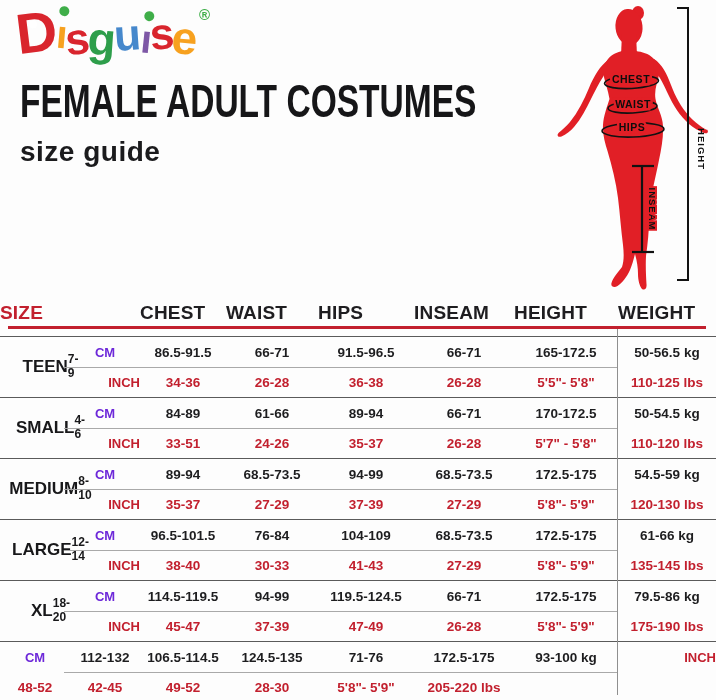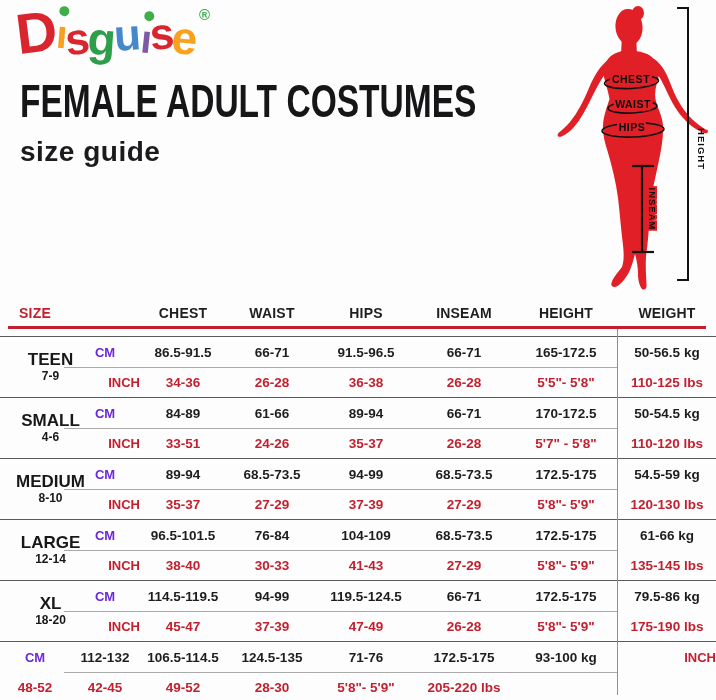--- a/index.html
+++ b/index.html
@@ -58,21 +58,21 @@
   }
   
   .figure-wrap{position:absolute;left:552px;top:2px;width:164px;height:292px;}
   
   .size-table{position:absolute;left:0;top:300px;width:716px;}
   .thead{
     display:grid;
     grid-template-columns:70px 70px 86px 92px 96px 100px 104px 98px;
     height:26px;align-items:center;
   }
-  .th{font-size:14px;font-weight:bold;text-align:center;letter-spacing:.2px;}
+  .th{font-size:19px;font-weight:bold;letter-spacing:.2px;}
   .th-size{color:var(--accent);}
   .red-rule{
     position:absolute;left:8px;right:10px;top:26px;height:3px;
     background:var(--accent);
   }
   .tbody{position:absolute;left:0;top:36px;width:716px;}
   .group{
     position:relative;
     display:grid;
     grid-template-columns:70px 70px 86px 92px 96px 100px 104px 98px;
@@ -84,21 +84,21 @@
     content:"";position:absolute;left:64px;right:98px;top:30px;height:1px;
     background:#a9a9a9;
   }
   .cell{font-size:13.5px;font-weight:bold;text-align:center;white-space:nowrap;}
   .cm-val{color:#1d1d1f;}
   .inch-val{color:var(--accent);}
   .unit-cm{font-size:13px;color:#6d28d9;}
   .unit-inch{font-size:13px;color:var(--accent);text-align:right;}
   .size-cell{
     grid-row:1 / 3;grid-column:1;
-    display:flex;flex-direction:column;align-items:center;justify-content:space-between;
+    display:flex;flex-direction:row;align-items:center;justify-content:center;
     line-height:1.15;
     padding-left:31px;
   }
   .size-name{font-size:17px;font-weight:bold;color:#18181a;}
   .size-range{font-size:12px;font-weight:bold;color:#18181a;}
   .vdivider{
     position:absolute;left:617px;top:29px;width:1px;height:366px;
     background:#8f8f8f;
   }
 </style>

